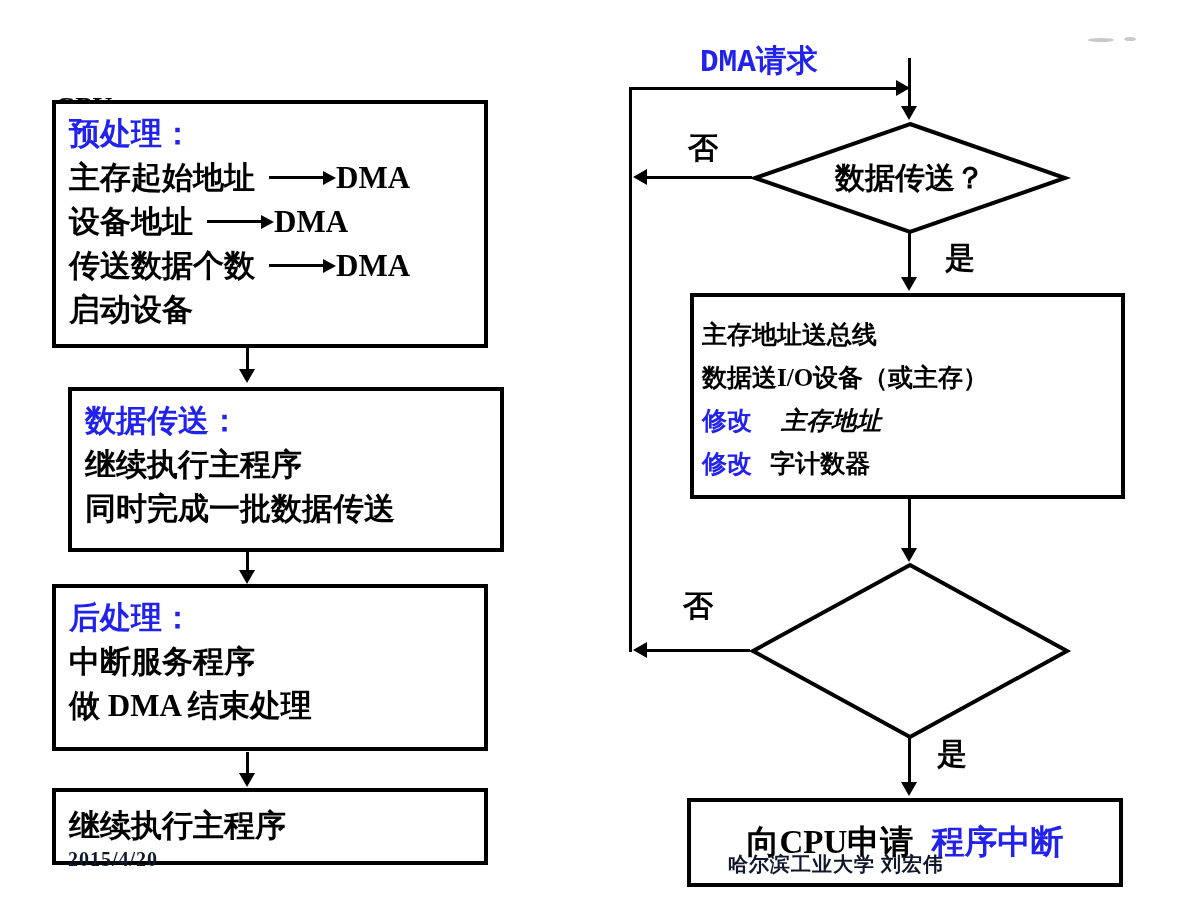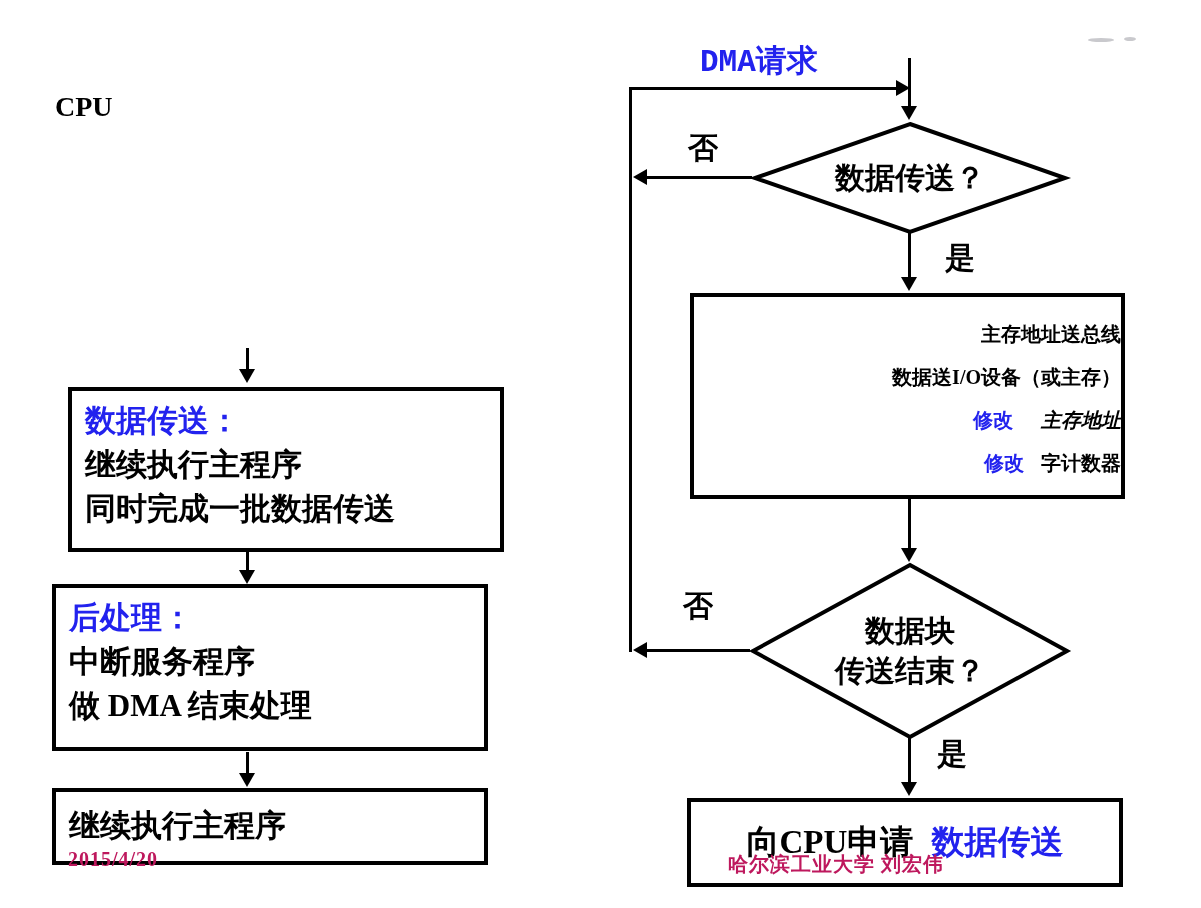--- a/index.html
+++ b/index.html
@@ -24,35 +24,50 @@
   .head-left::before{content:"";position:absolute;left:-13px;top:-7px;
     border-top:8.5px solid transparent;border-bottom:8.5px solid transparent;
     border-right:14px solid #000;}
   
   .arr{display:inline-block;width:55px;height:3px;background:#000;
     margin:0 12px 0 14px;vertical-align:0.28em;position:relative;}
   .arr::after{content:"";position:absolute;right:-12px;top:-5.5px;
     border-top:7px solid transparent;border-bottom:7px solid transparent;
     border-left:13px solid #000;}
   .boxtext{padding:8px 0 0 13px;font-size:31px;line-height:44px;white-space:nowrap;}
-  .ptext{padding:16px 0 0 24px;font-size:20px;line-height:43px;white-space:nowrap;text-align:right;}
+  .ptext{padding:16px 0 0 8px;font-size:25px;line-height:43px;white-space:nowrap;}
   .dia-label{position:absolute;display:flex;align-items:center;justify-content:center;
     text-align:center;font-size:30px;}
   .branch{position:absolute;font-size:30px;}
-  .wm{position:absolute;color:#be185d;font-size:20px;z-index:6;letter-spacing:1px;white-space:nowrap;}
+  .wm{position:absolute;color:#0f172a;font-size:20px;z-index:6;letter-spacing:1px;white-space:nowrap;}
   .smudge{position:absolute;border-top:4px solid #c9c9cd;border-radius:50%;}
   svg.dia{position:absolute;overflow:visible;}
 </style>
 </head>
 <body>
 
 <div class="canvas">
 
   <div class="abs" style="left:55px;top:54px;font-size:28px;margin-top:37px;">CPU</div>
 
+  <div class="box" style="left:52px;top:100px;width:436px;height:248px;">
+    <div class="boxtext">
+      <div class="blue">预处理：</div>
+      <div>
+        <span>主存起始地址</span><span class="arr"></span><span>DMA</span>
+      </div>
+      <div>
+        <span>设备地址</span><span class="arr"></span><span>DMA</span>
+      </div>
+      <div>
+        <span>传送数据个数</span><span class="arr"></span><span>DMA</span>
+      </div>
+      <div>启动设备</div>
+    </div>
+  </div>
 
   <div class="vconn" style="left:246px;top:348px;height:22px;"></div>
 
   <div class="box" style="left:68px;top:387px;width:436px;height:165px;">
     <div class="boxtext">
       <div class="blue">数据传送：</div>
       <div>继续执行主程序</div>
       <div>同时完成一批数据传送</div>
     </div>
   </div>
@@ -108,35 +123,31 @@
         <span style="margin-left:12px;">字计数器</span>
       </div>
     </div>
   </div>
 
   <div class="vconn" style="left:908px;top:499px;height:50px;"></div>
 
   <svg class="dia" style="left:748px;top:560px;" width="324" height="182" viewBox="0 0 324 182">
     <polygon points="162,5 319,91 162,177 5,91" fill="#ffffff" stroke="#000000" stroke-width="4"></polygon>
   </svg>
-  <div class="dia-label" style="left:748px;top:560px;width:324px;height:182px;line-height:40px;flex-direction:column;">
-    <div>数据块</div>
-    <div>传送结束？</div>
-  </div>
 
   <div class="branch" style="left:683px;top:586px;">否</div>
   <div class="hline head-left" style="left:646px;top:649px;width:104px;"></div>
 
   <div class="branch" style="left:937px;top:734px;">是</div>
   <div class="vconn" style="left:908px;top:737px;height:46px;"></div>
 
   <div class="box" style="left:687px;top:798px;width:436px;height:89px;display:flex;align-items:center;justify-content:center;">
     <span style="font-size:33px;white-space:nowrap;">
       <span>向CPU申请</span>
-      <span class="blue" style="margin-left:10px;">数据传送</span>
+      <span class="blue" style="margin-left:10px;">程序中断</span>
     </span>
   </div>
 
   <div class="wm" style="left:728px;top:851px;">哈尔滨工业大学 刘宏伟</div>
 
   <span class="smudge" style="left:1088px;top:38px;width:26px;"></span>
   <span class="smudge" style="left:1124px;top:37px;width:12px;"></span>
 
 </div>
 

